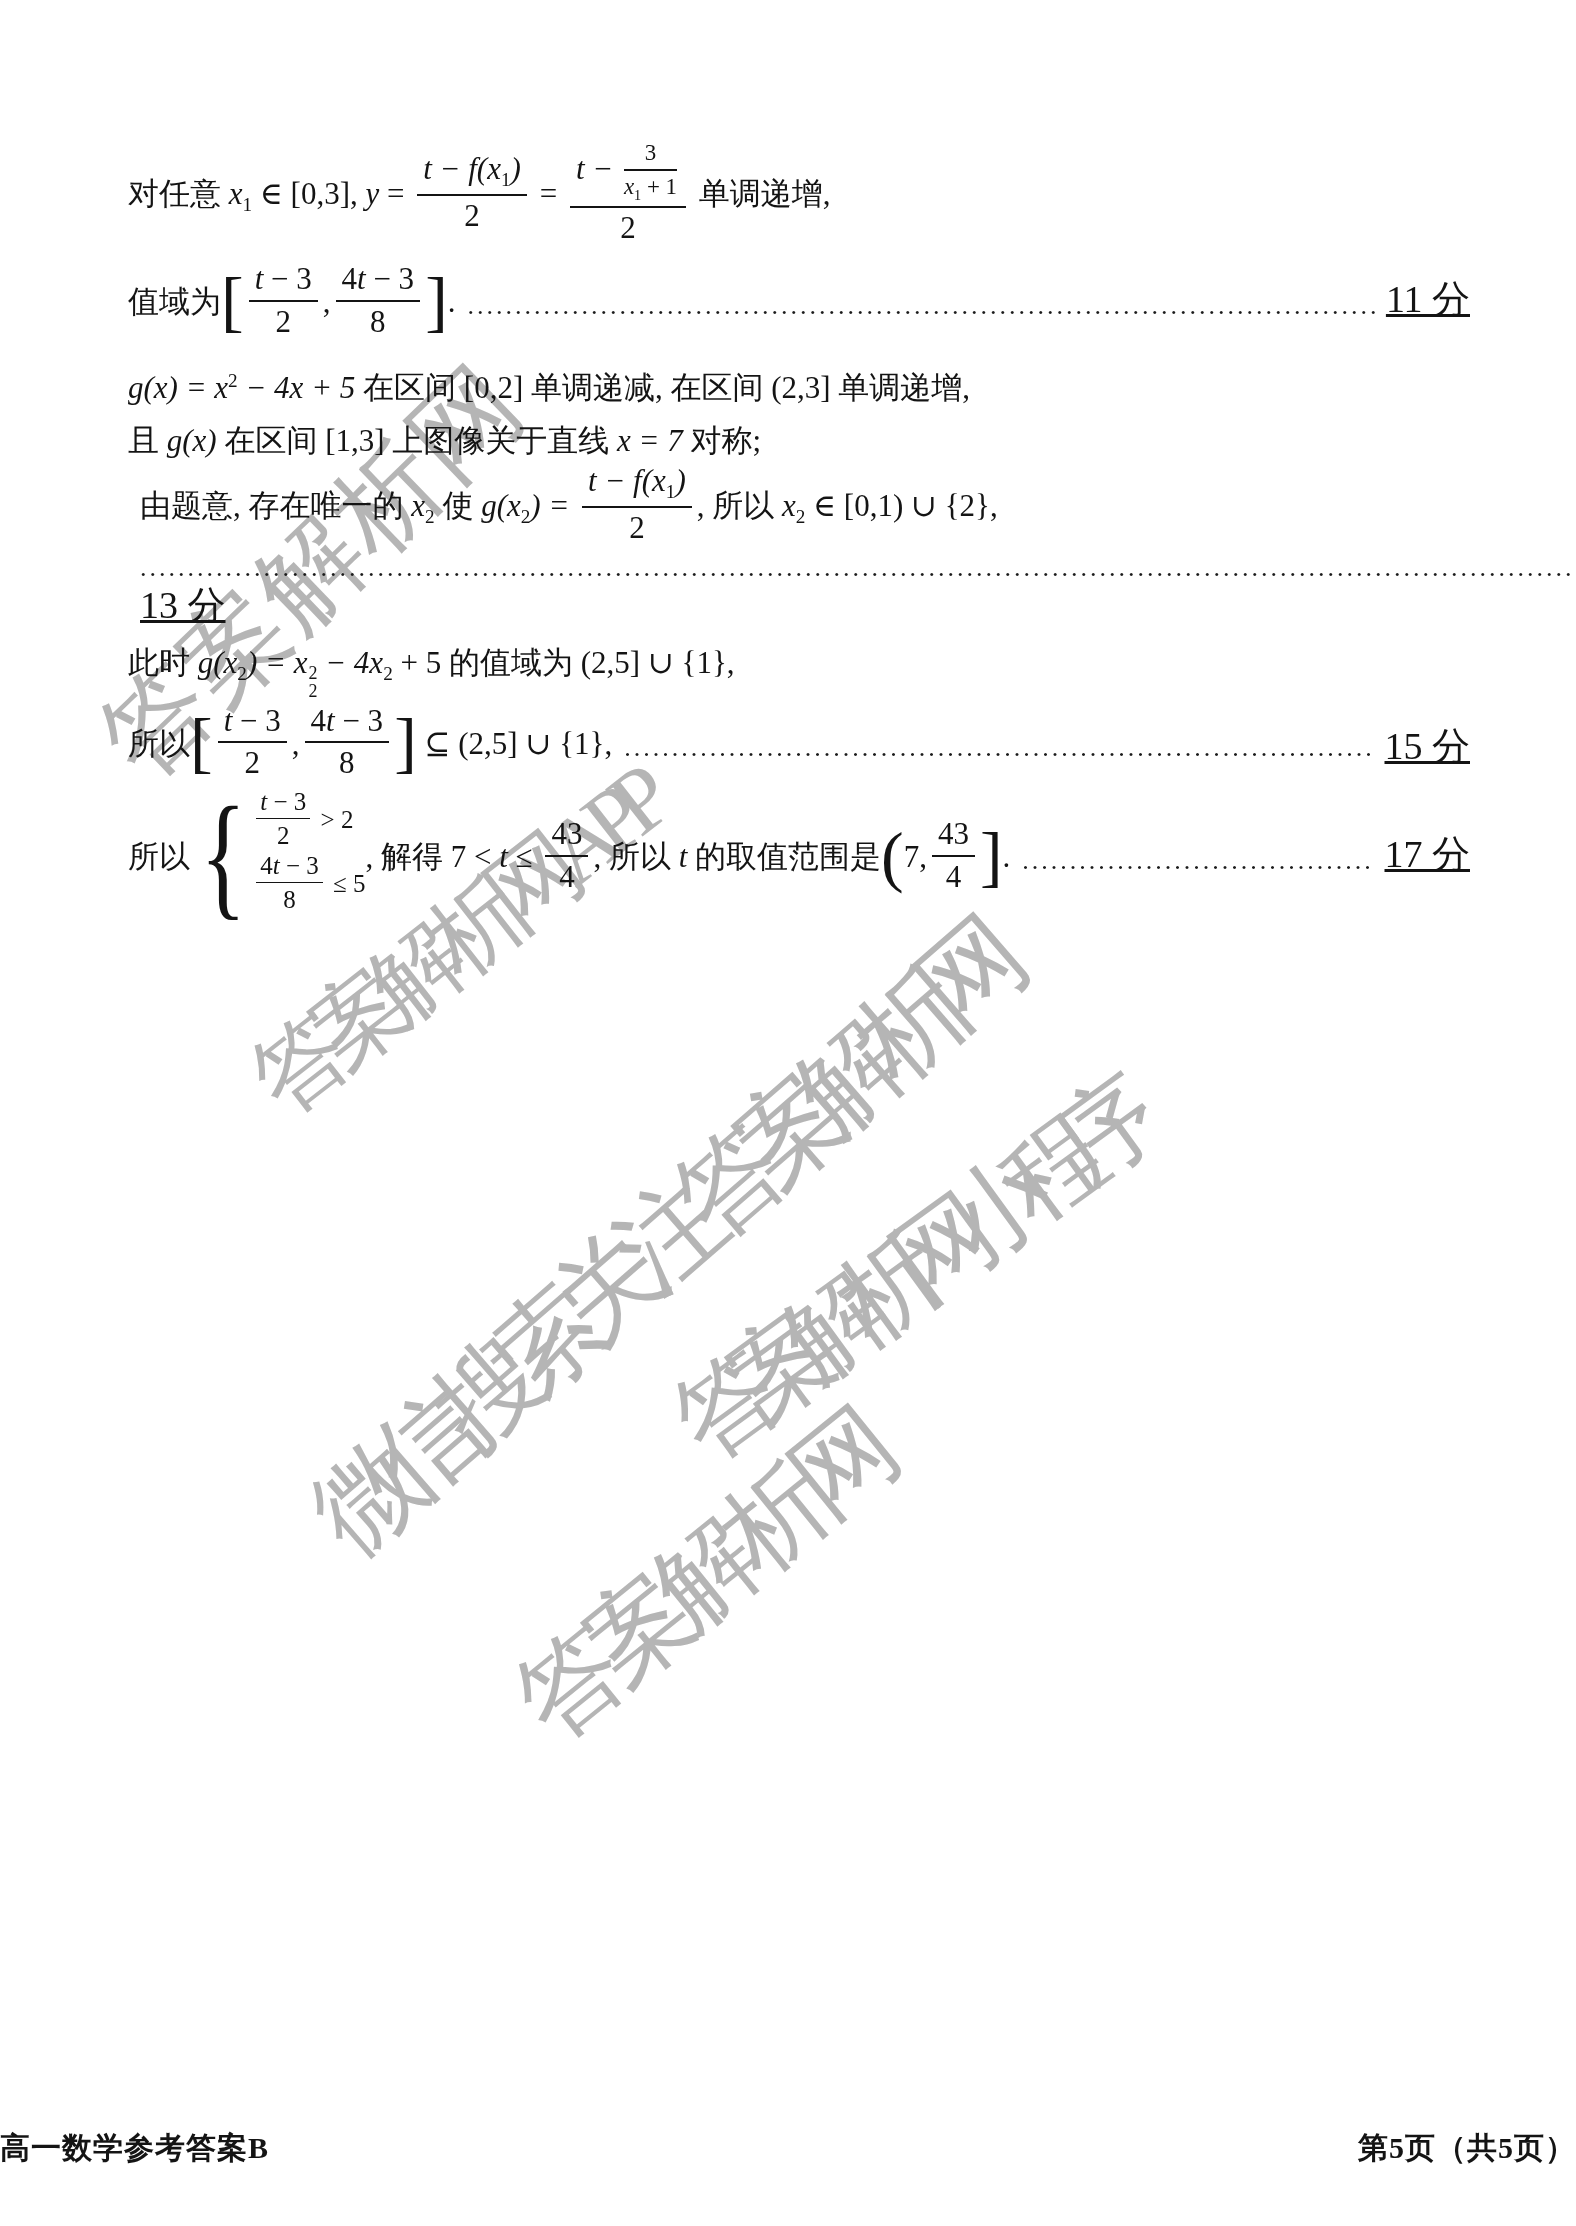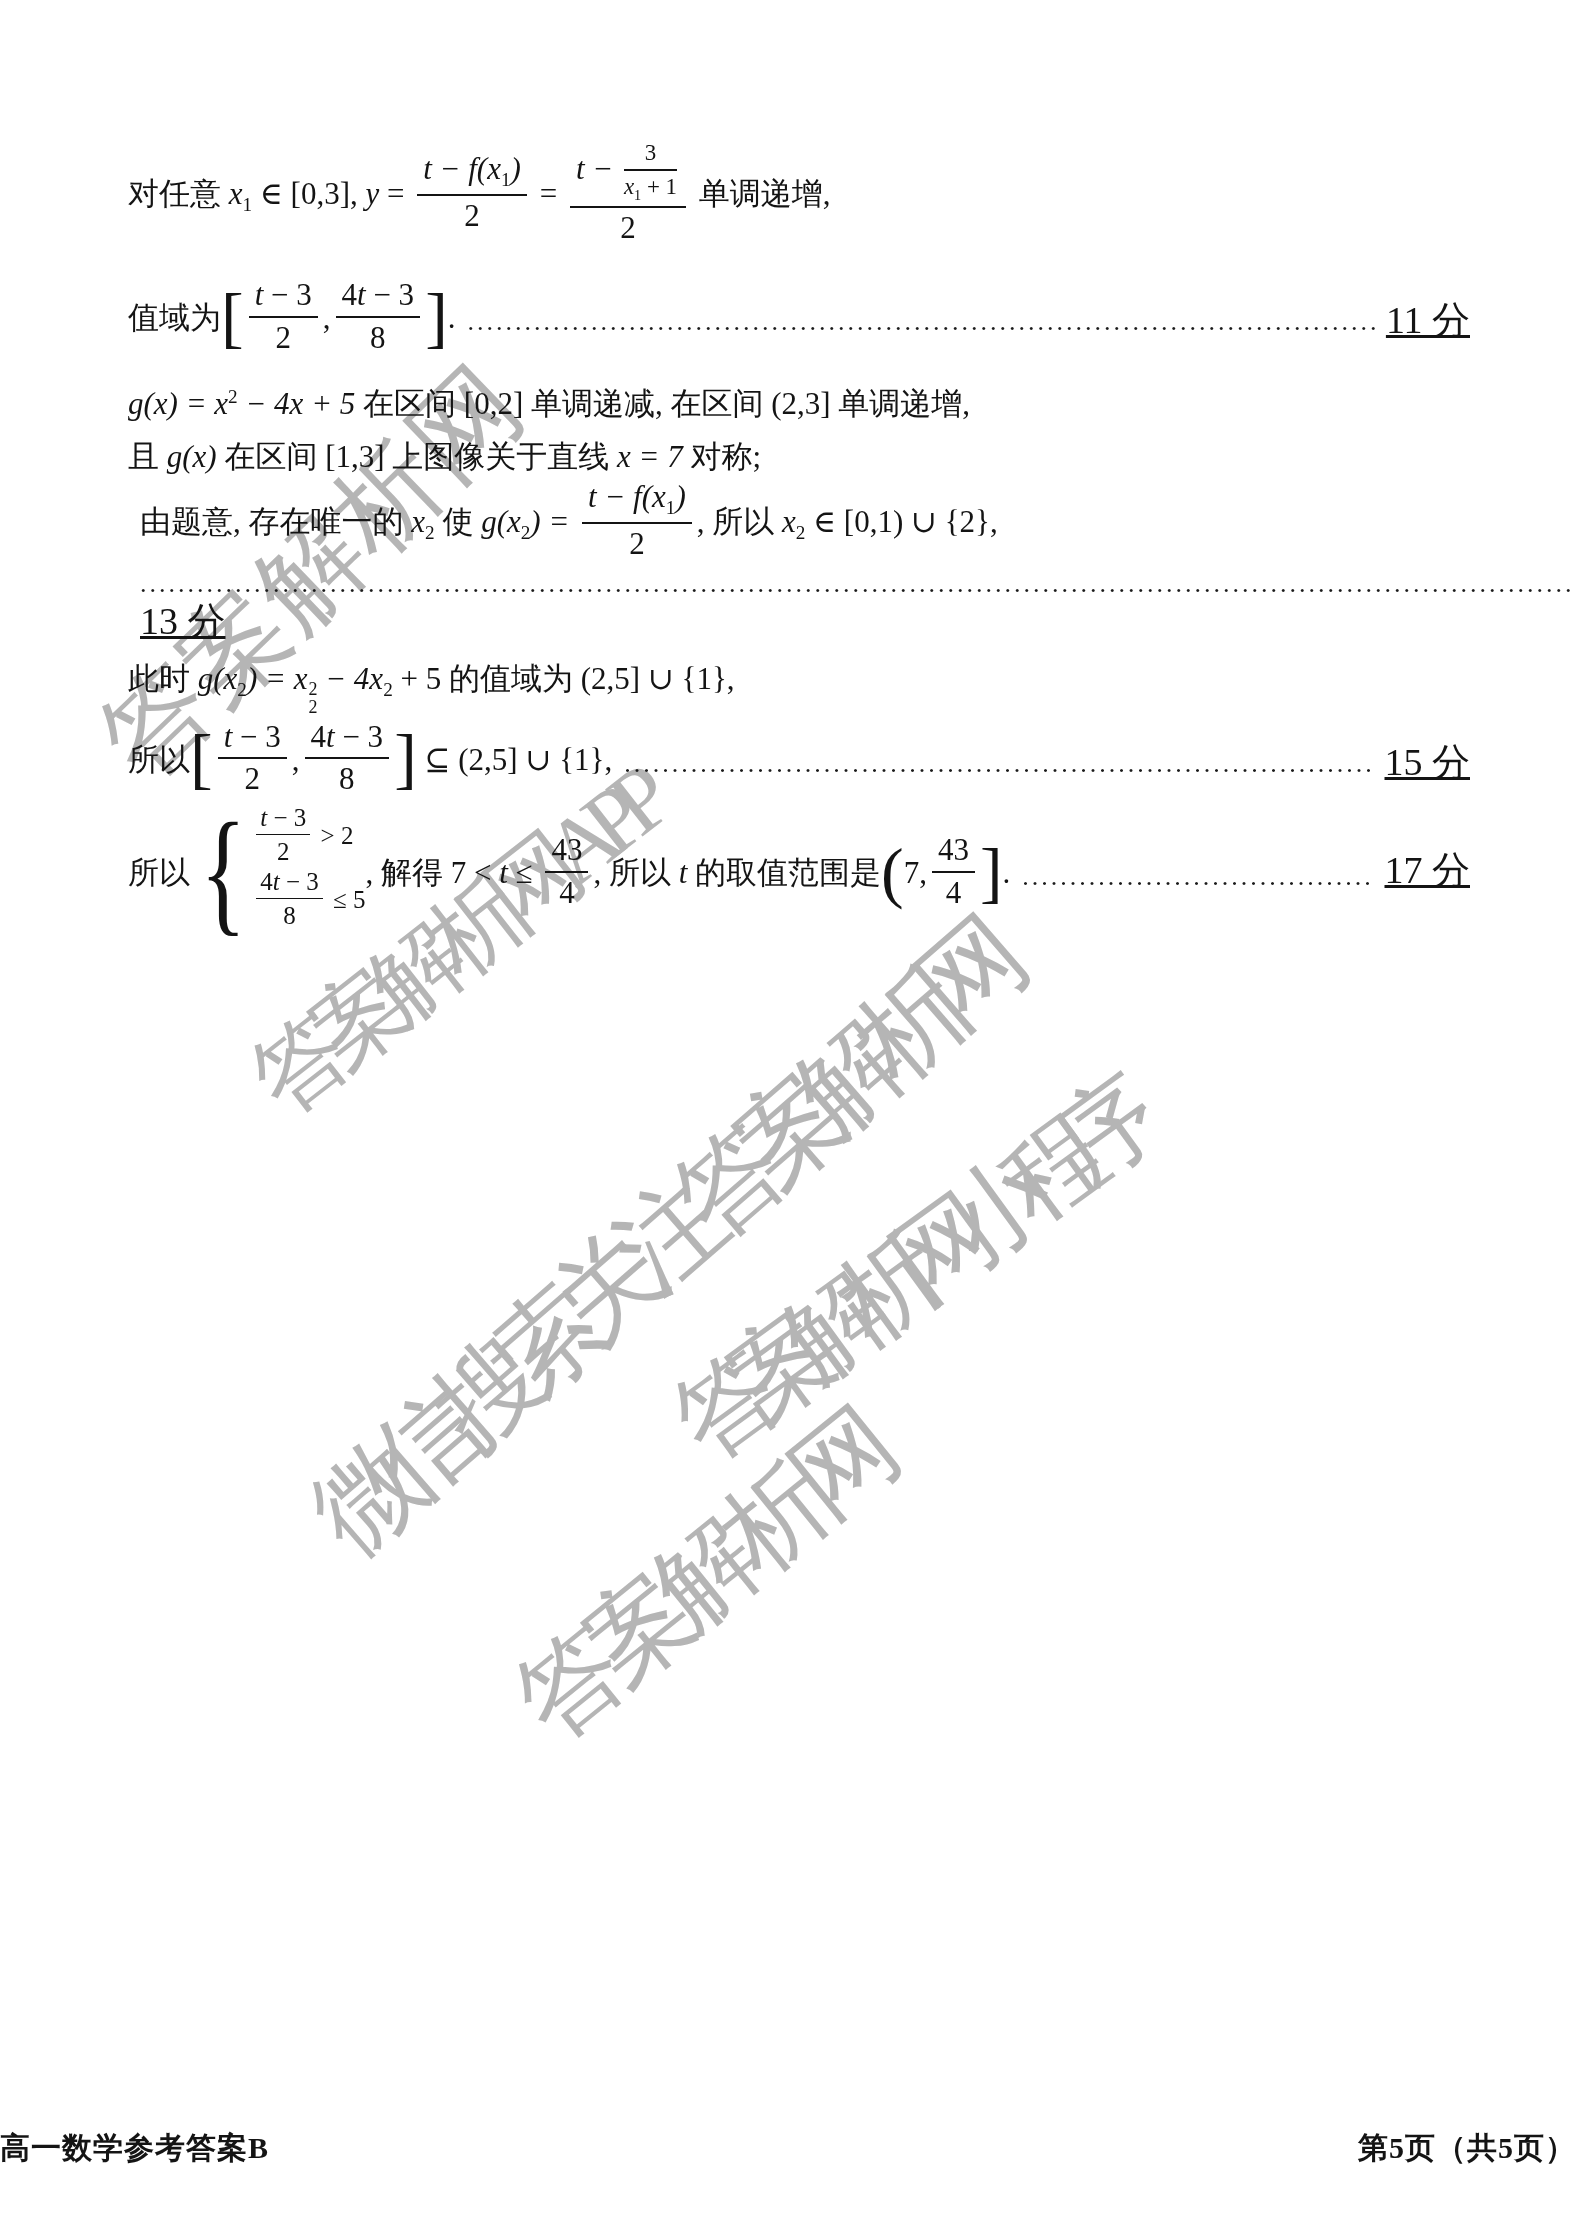--- a/index.html
+++ b/index.html
@@ -44,21 +44,21 @@
   .sys .row { display:block; white-space:nowrap; font-size:25px; }
   .sys .frac { margin:0 4px 0 0; top:-3px; }
   .sys .frac .fn { border-bottom-width:1.6px; padding:0 4px 2px; }
 
   .lead { flex:1 1 auto; overflow:hidden; white-space:nowrap;
           font-size:26px; letter-spacing:3px; margin:0 10px 0 12px;
           transform:translateY(2px); color:#1b1b1b; }
   .score { white-space:nowrap; font-size:38px;text-decoration:underline; }
 
   .l1 { margin-top:26px; }
-  .l2 { margin-top:32px;align-items:center; }
+  .l2 { margin-top:16px; }
   .l3 { margin-top:26px; }
   .l4 { margin-top:14px; }
   .l5 { margin-top:7px;flex-direction:column; }
   .l6 { margin-top:14px; }
   .l7 { margin-top:8px;align-items:center; }
   .l8 { margin-top:12px; }
 
   .footer {
     position:absolute; z-index:2; top:2128px; left:0; width:100%;
     display:flex; justify-content:space-between; gap:28px;

